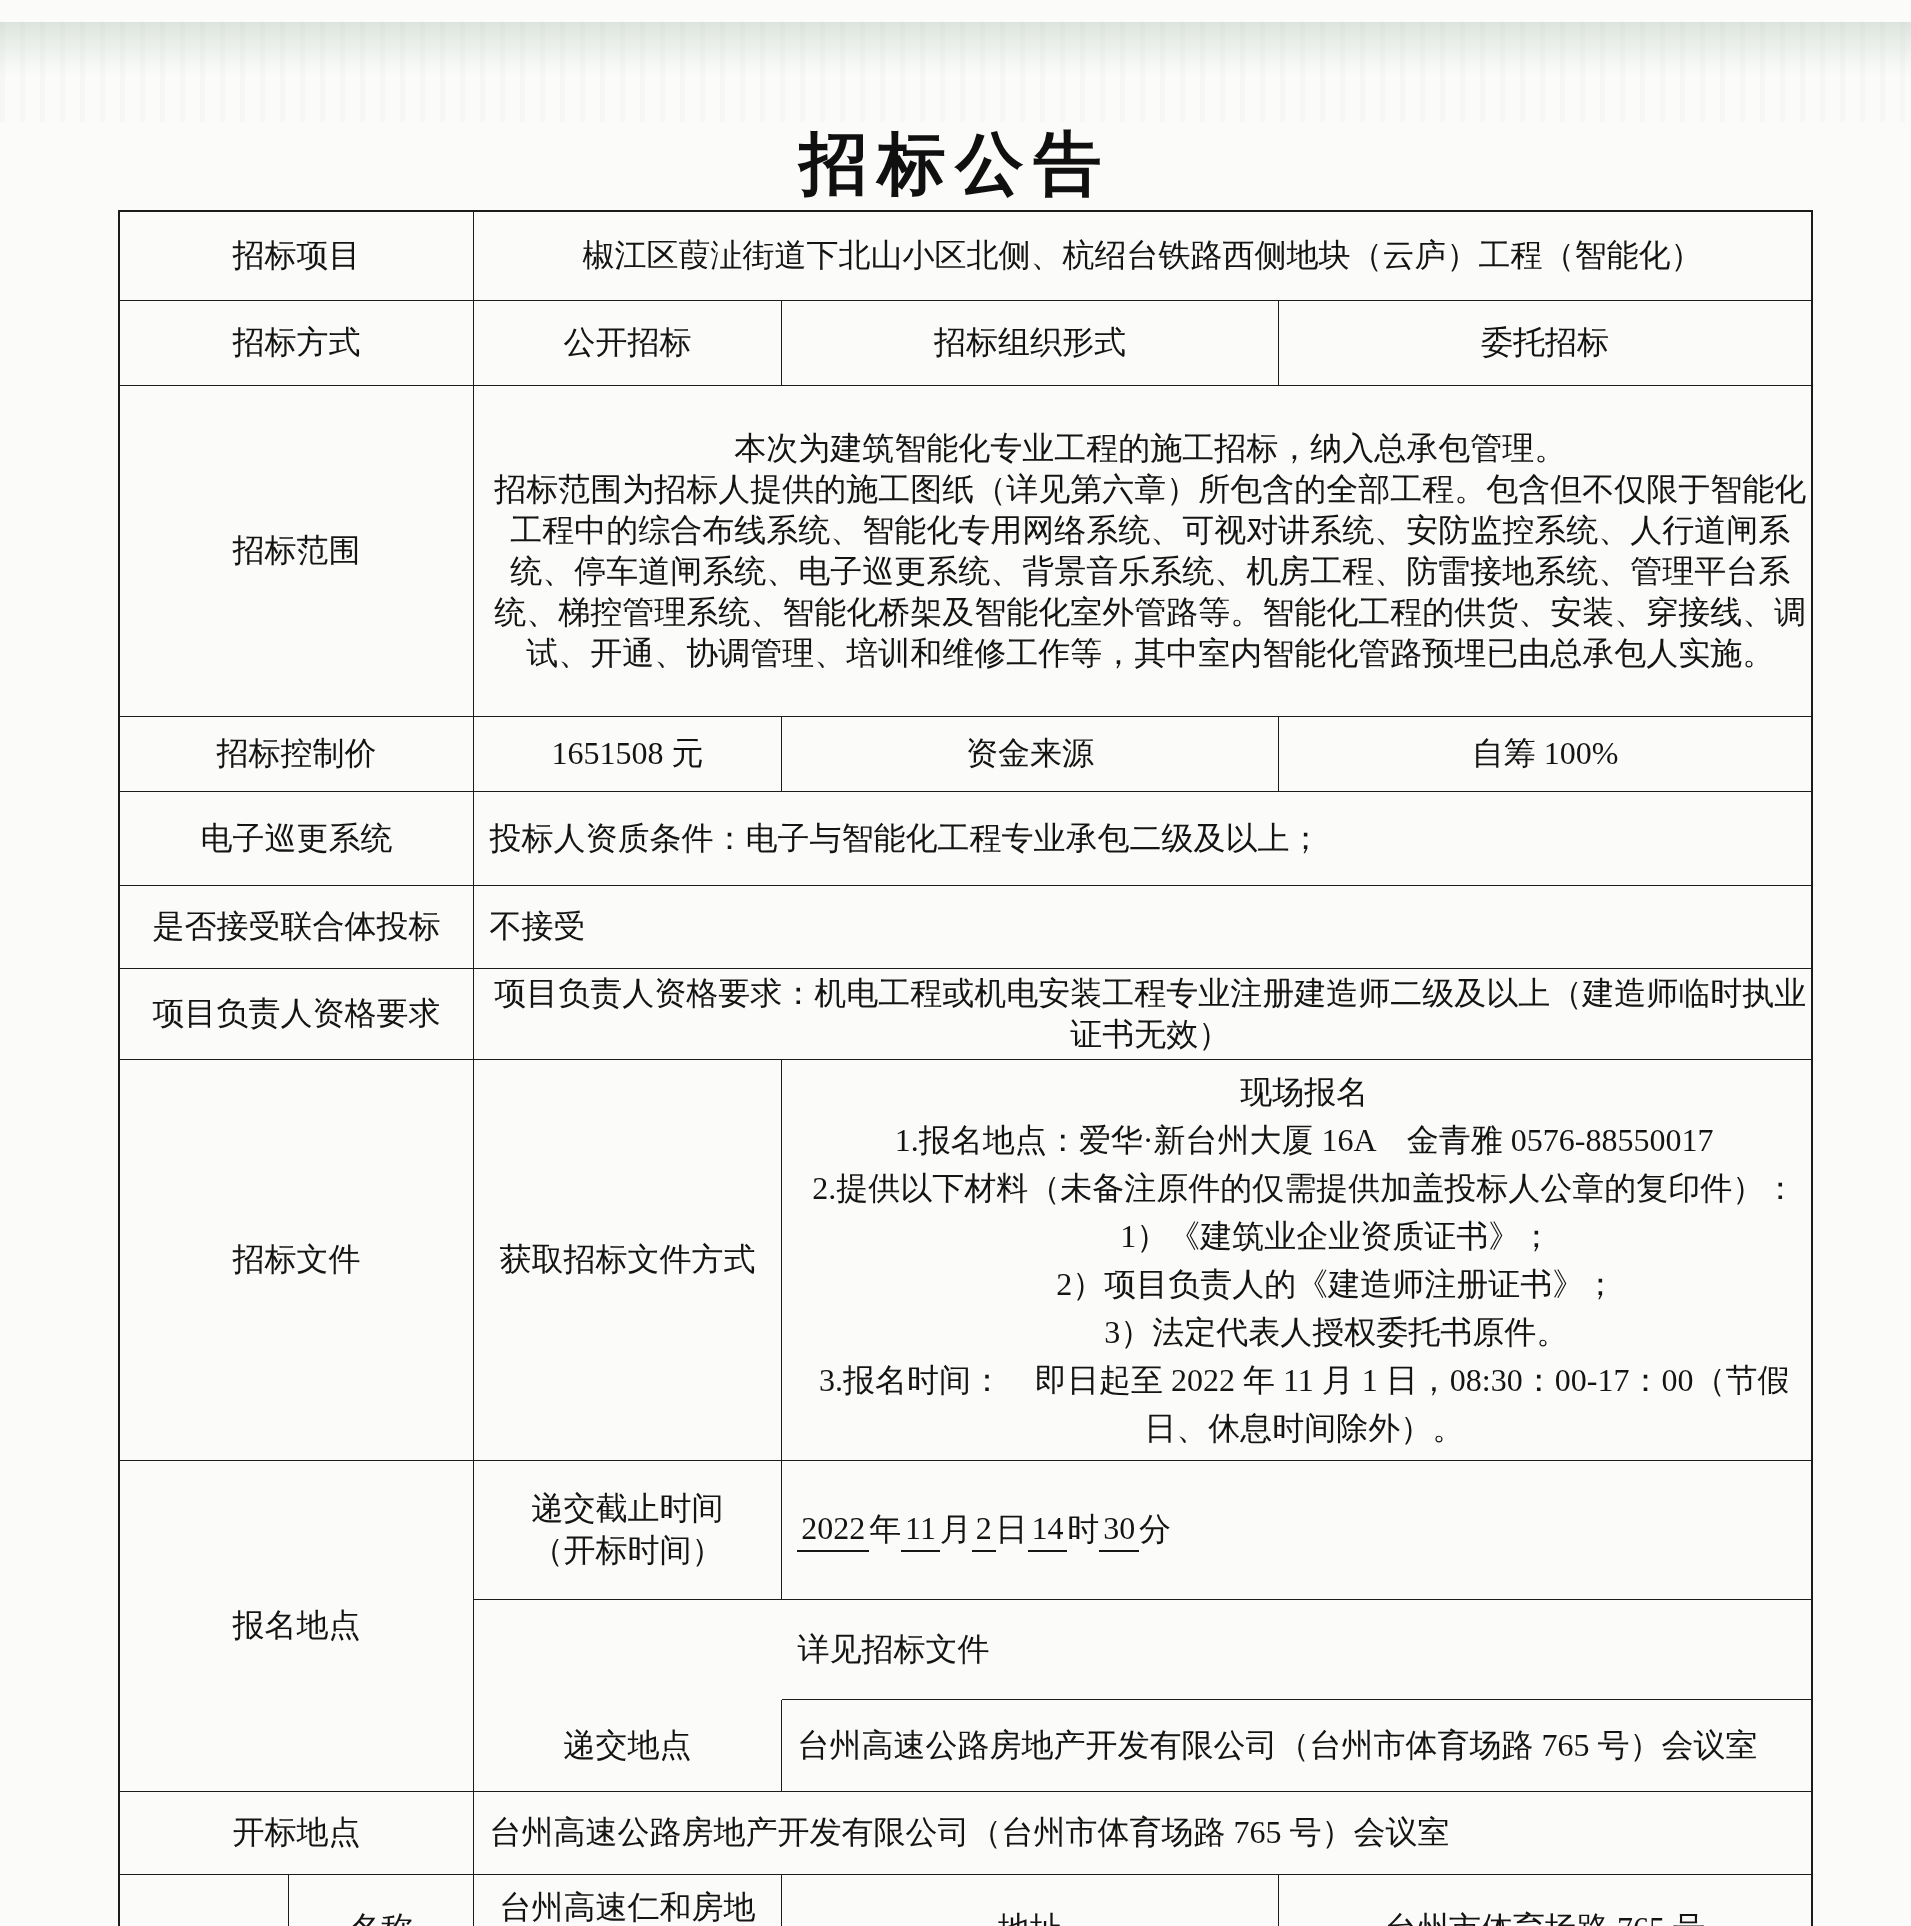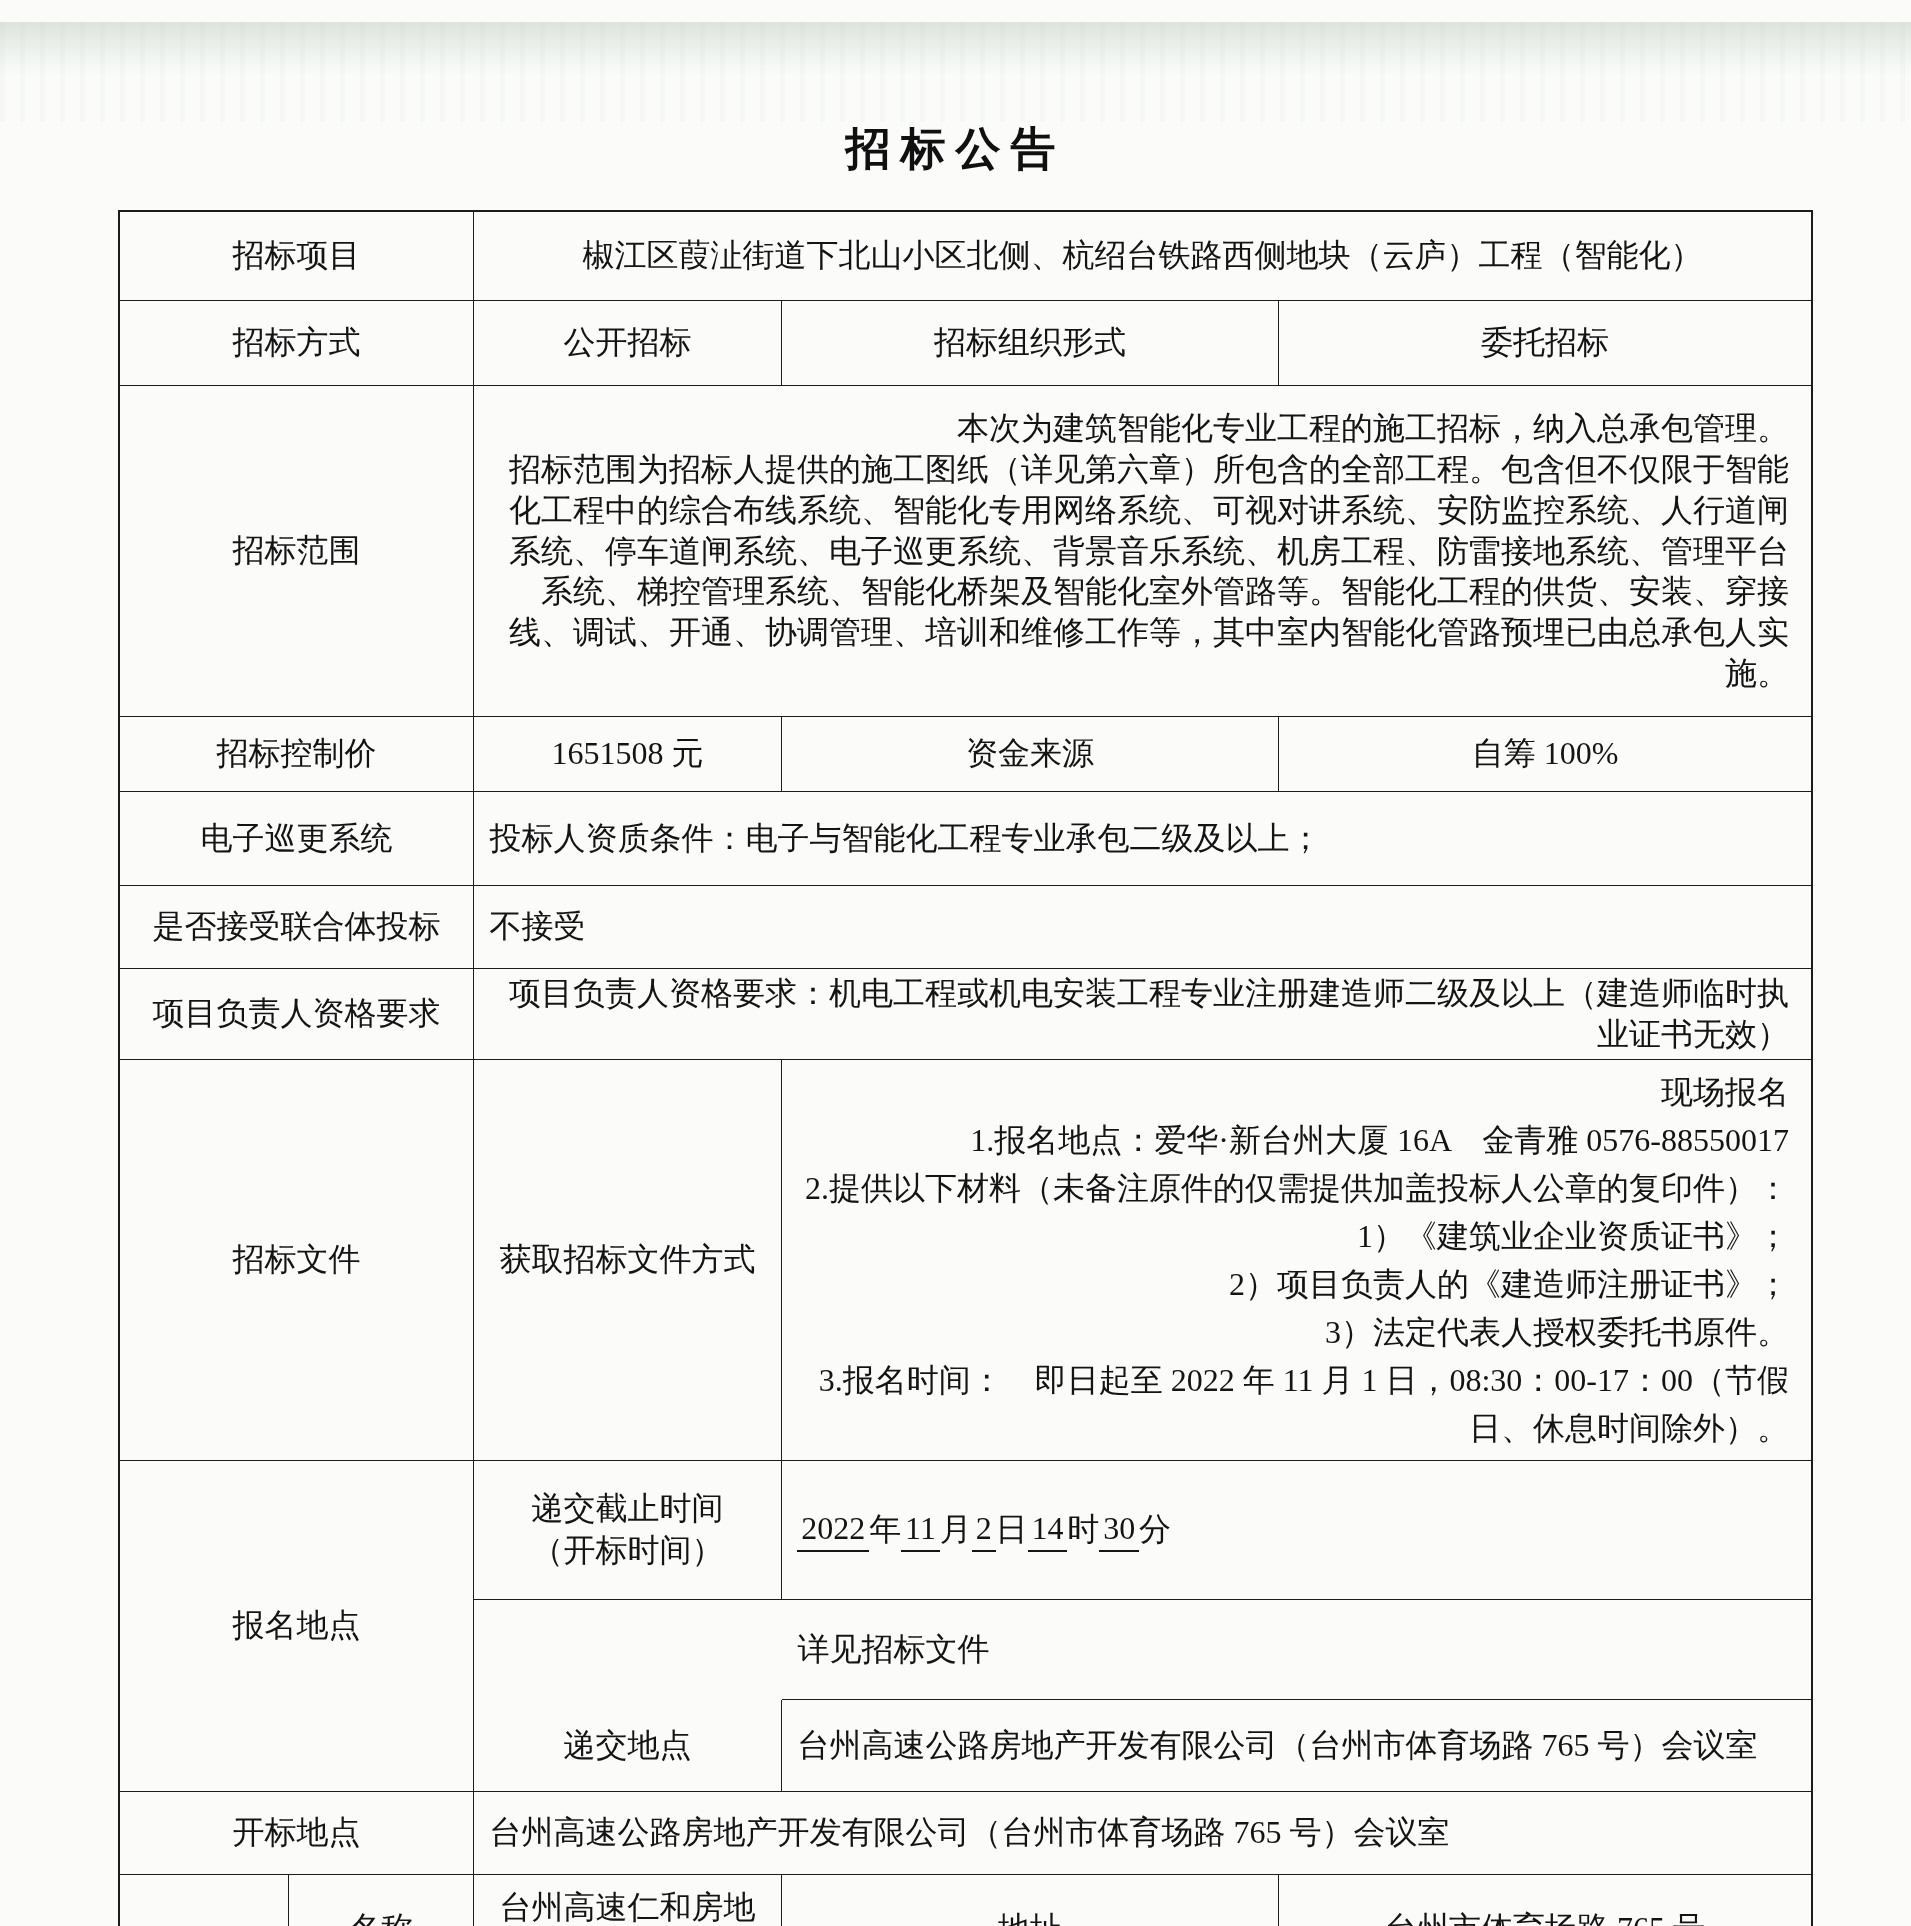--- a/index.html
+++ b/index.html
@@ -12,39 +12,39 @@
   .scan-band {
     position:absolute; left:0; top:22.3px; width:100%; height:58px;
     background:linear-gradient(180deg, #dde3dd 0%, #e9eee9 35%, rgba(251,252,250,0) 92%);
   }
   .scan-streaks {
     position:absolute; left:0; top:22.3px; width:100%; height:100px; opacity:.35;
     background:repeating-linear-gradient(90deg, rgba(190,200,190,.25) 0 5.4px, rgba(255,255,255,0) 5.4px 20px);
   }
   .doc-title {
     position:absolute; left:0; top:119px; width:100%;
-    text-align:center; font-size:45px; font-weight:700; letter-spacing:10px;
+    text-align:center; font-size:68px; font-weight:700; letter-spacing:10px;
     color:#101010;
   }
   .tender-table {
     position:absolute; left:118px; top:210px; width:1691px;
     display:grid;
     grid-template-columns:169px 185px 308px 497px 532px;
     grid-template-rows:89px 85px 331px 75px 94px 83px 91px 401px 139px 100px 92px 83px 108px 64px 104px 58px;
     border:2.3px solid #1c1c1c;
   }
   .cell {
     box-sizing:border-box;
     border-right:1.9px solid #1c1c1c; border-bottom:1.9px solid #1c1c1c;
     display:flex; align-items:center; justify-content:center;
     text-align:center; font-size:32px; line-height:1.3;
     padding:4.6px 9.2px;
   }
   .cell.no-r { border-right:none; }
-  .cell.left { justify-content:flex-start; text-align:right; padding-left:15.4px; padding-right:22px; }
+  .cell.left { justify-content:flex-start; text-align:center; padding-left:15.4px; padding-right:0; }
   .cell.pre  { white-space:pre-line; }
   .cell.para { line-height:1.28; }
   .cell.docs { line-height:1.5; }
   .u { border-bottom:2.3px solid #161616; padding:0 3.9px; }
 </style>
 </head>
 <body>
 
 <div class="page">
 

